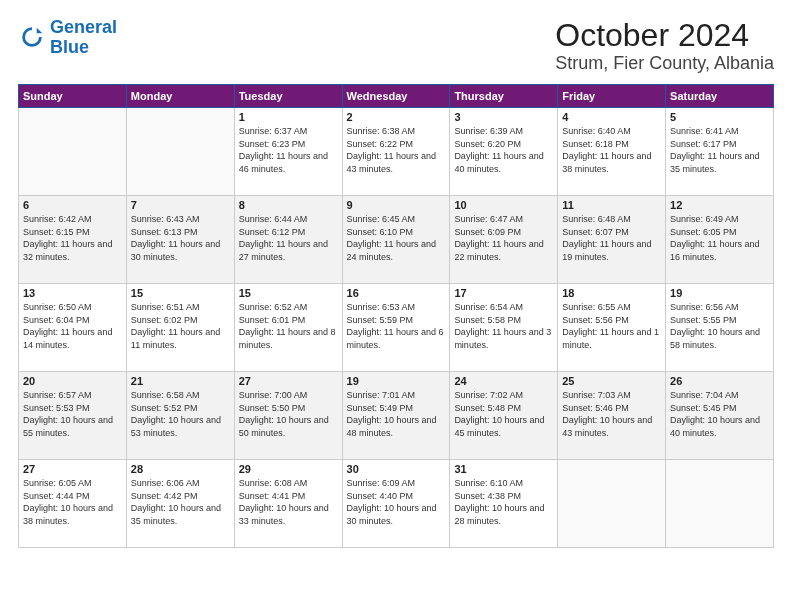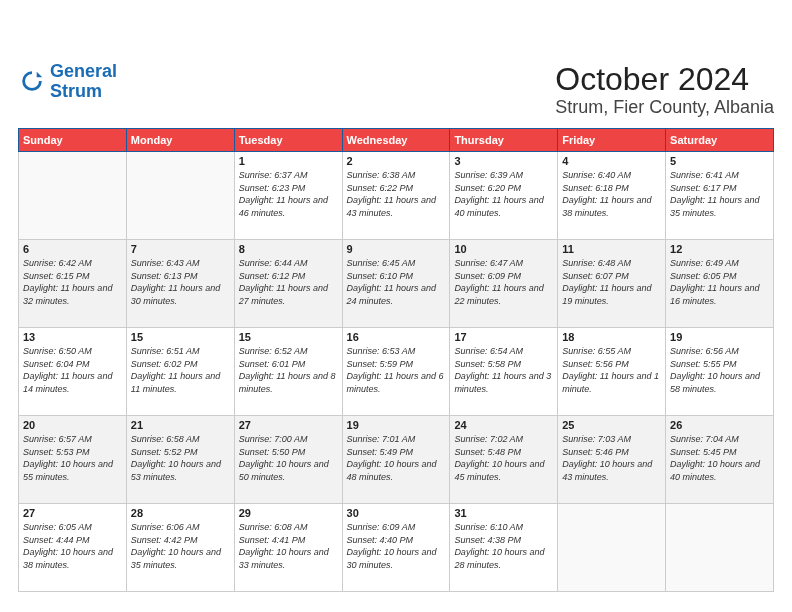--- a/index.html
+++ b/index.html
@@ -9,21 +9,20 @@
       font-family: Arial, sans-serif;
       background: #fff;
       overflow: hidden;
     }
     .page {
       width: 792px;
       height: 468px;
       padding: 18px 18px 10px 18px;
       display: flex;
       flex-direction: column;
-      margin-top: 44px;
     }
     .header {
       display: flex;
       align-items: flex-start;
       justify-content: space-between;
       margin-bottom: 10px;
     }
     .logo {
       display: flex;
       align-items: center;
@@ -55,21 +54,21 @@
       color: #444;
     }
     .calendar {
       flex: 1;
       border: 1px solid #ccc;
       border-collapse: collapse;
       width: 100%;
       table-layout: fixed;
     }
     .calendar th {
-      background-color: #ef4444;
+      background-color: #701a75;
       color: white;
       font-size: 11px;
       font-weight: bold;
       padding: 5px 4px;
       border: 1px solid #1a5a9a;
       text-align: left;
     }
     .calendar td {
       border: 1px solid #ccc;
       vertical-align: top;
@@ -89,36 +88,35 @@
       font-size: 11px;
       font-weight: bold;
       color: #222;
       display: block;
       margin-bottom: 2px;
     }
     .day-info {
       color: #333;
       font-size: 9px;
       line-height: 1.4;
-      font-style: italic;
     }
   </style>
 </head>
 <body>
 
 <div class="page">
   <div class="header">
     <div class="logo">
       <svg class="logo-icon" viewBox="0 0 30 30">
         <path d="M15 5 C10 5 6 9 6 14 C6 19 10 23 15 23 C20 23 24 19 24 14" fill="none" stroke="#1a6cb5" stroke-width="3"></path>
         <path d="M20 4 L26 10 L20 10 Z" fill="#1a6cb5"></path>
       </svg>
       <div class="logo-text">
         <div><span>General</span></div>
-        <div><span style="color:#1a6cb5">Strum</span></div>
+        <div><span style="color:#1a6cb5">Blue</span></div>
       </div>
     </div>
     <div class="title-block">
       <div class="month-title">October 2024</div>
       <div class="location-title">Strum, Fier County, Albania</div>
     </div>
   </div>
 
   <table class="calendar">
     <thead>

